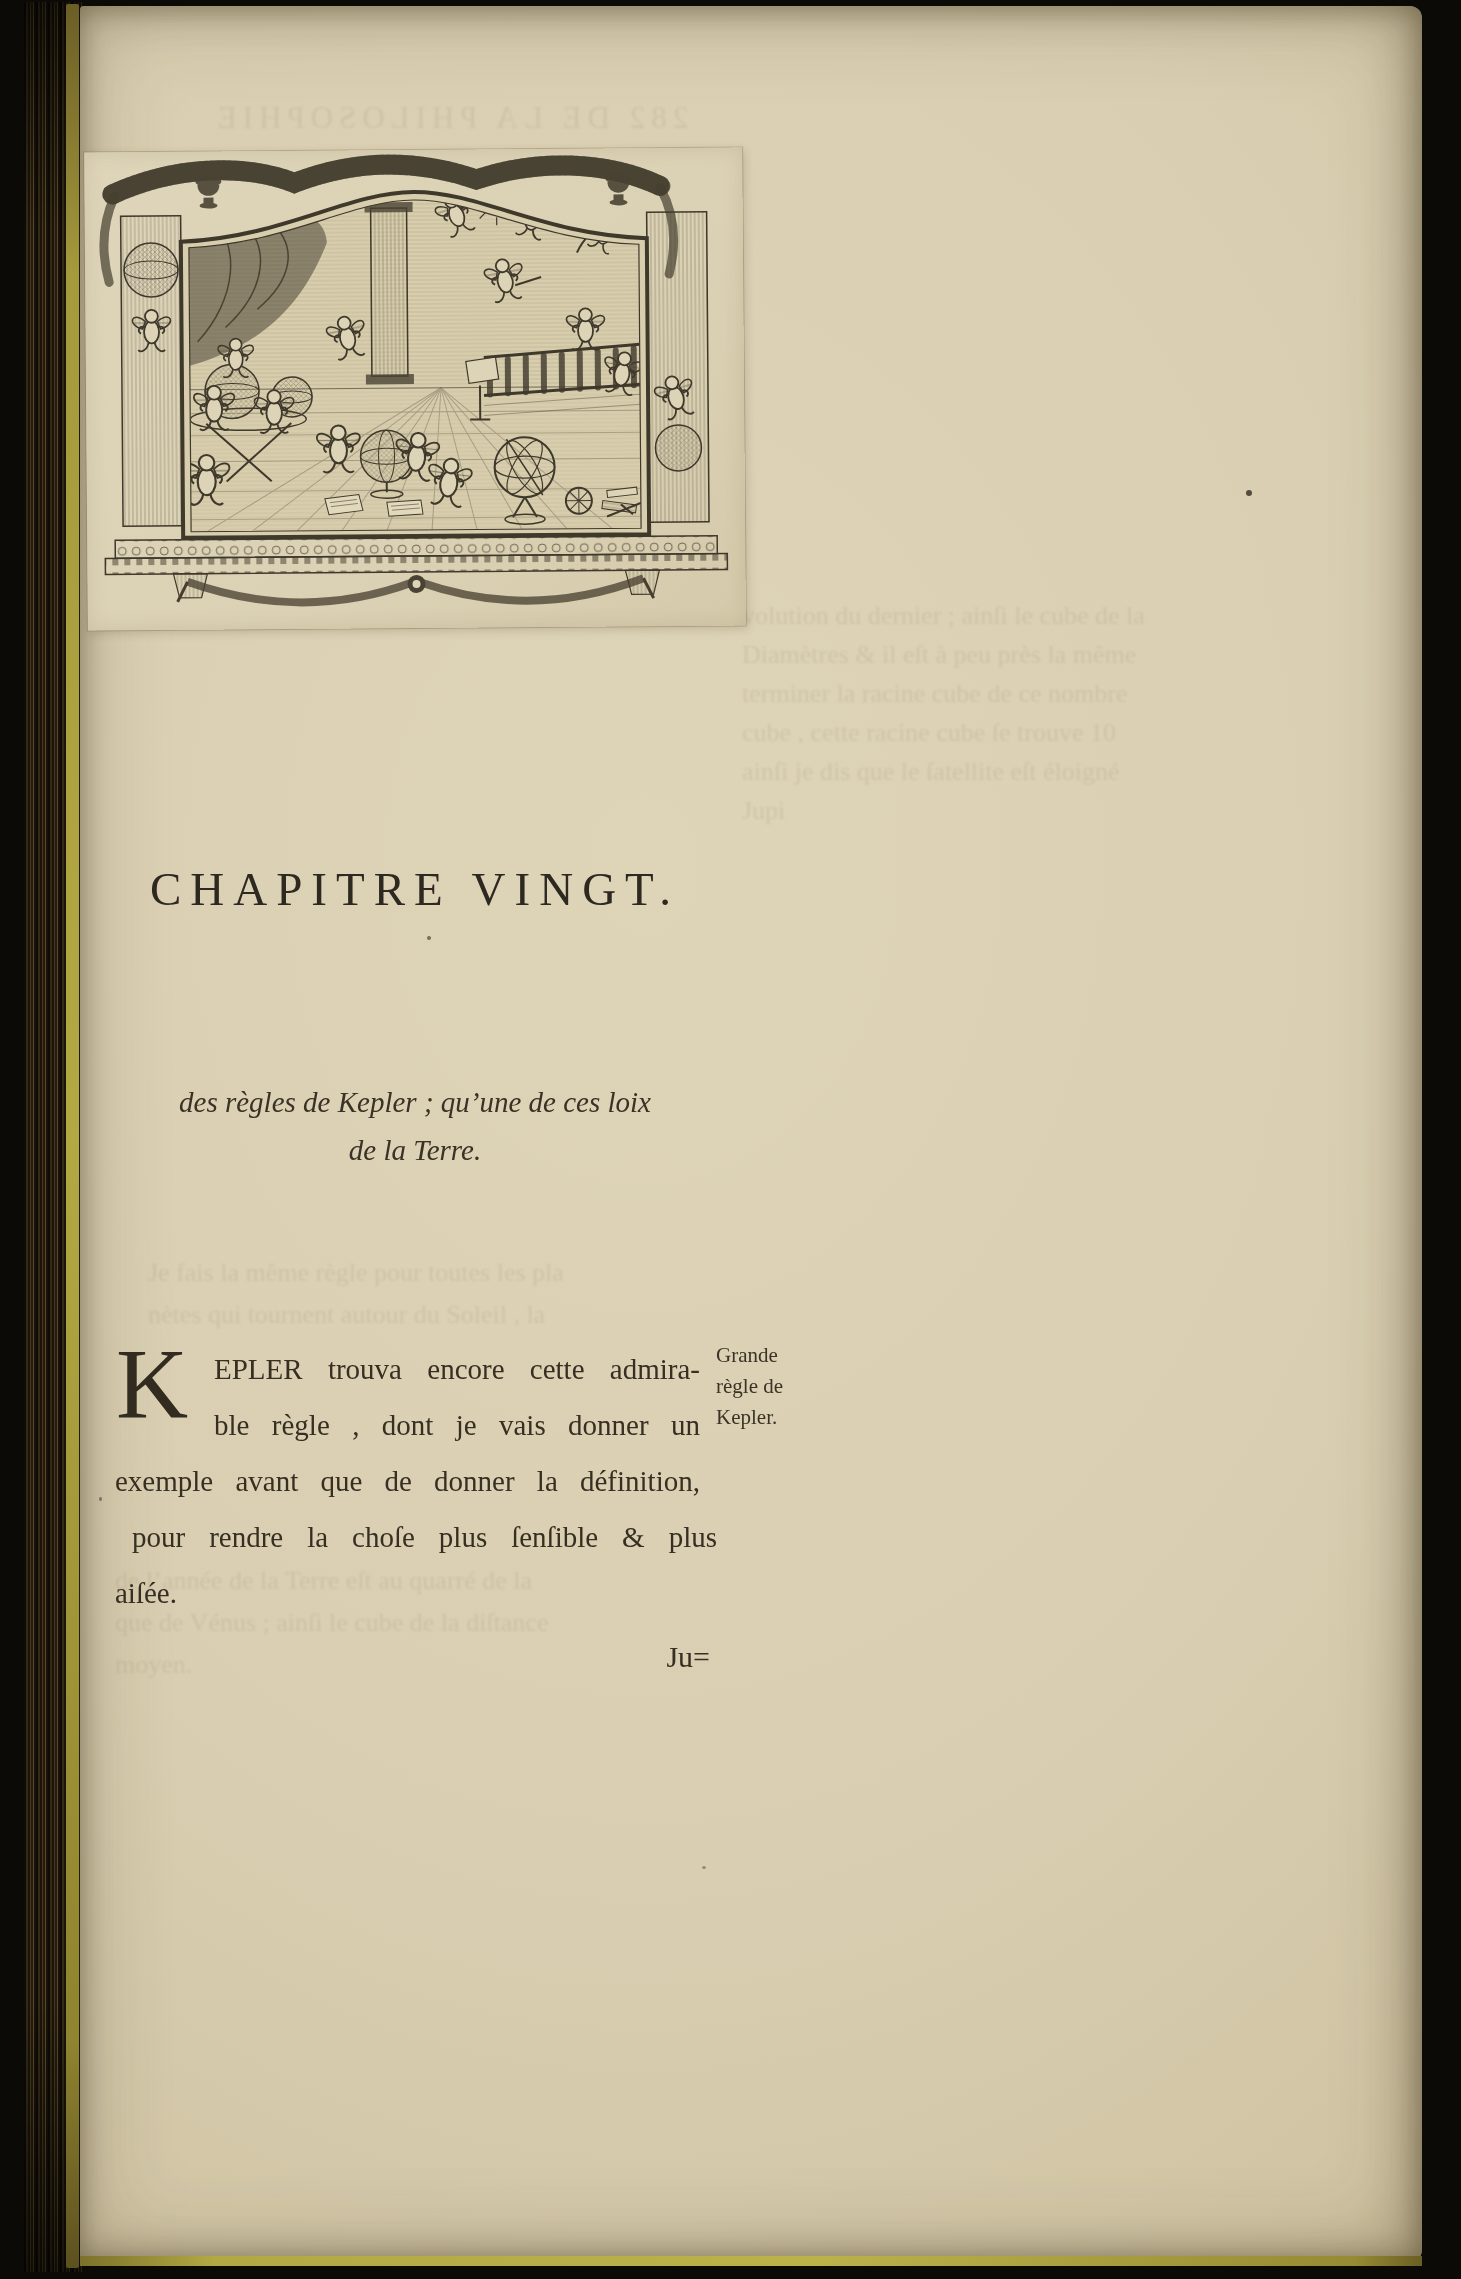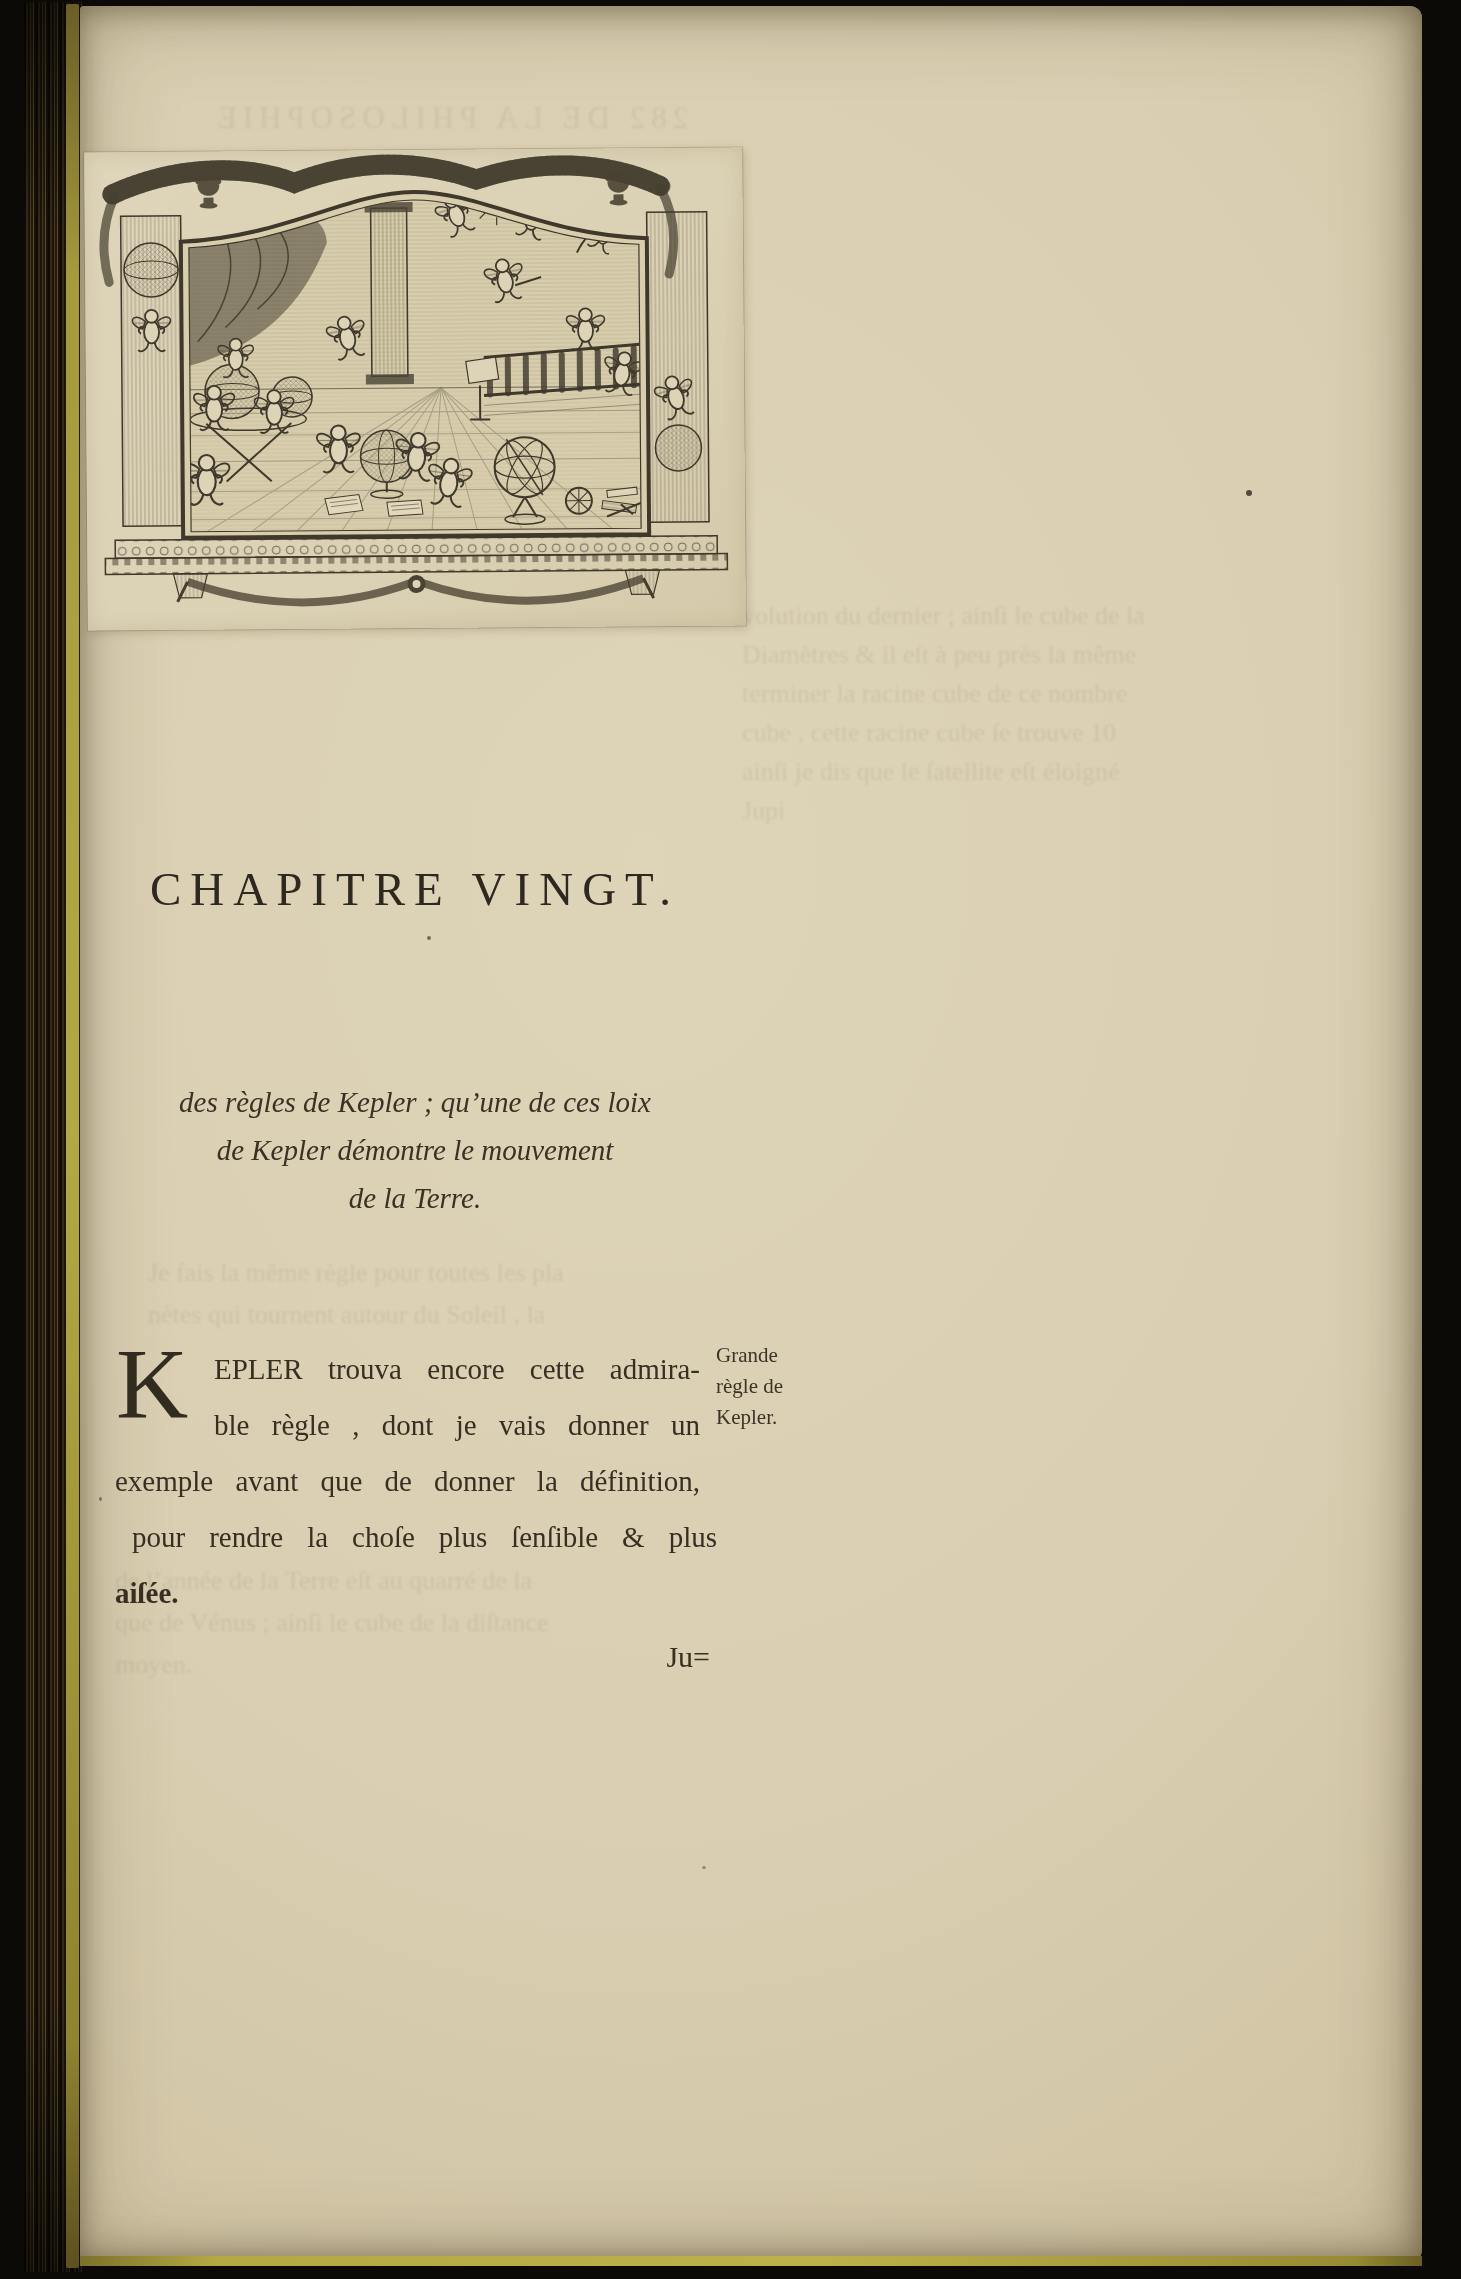--- a/index.html
+++ b/index.html
@@ -47,21 +47,21 @@
   }
   .subtitle{left:115px;top:1078px;width:600px;text-align:center;font-style:italic;font-size:29px;color:#393225;}
   .subtitle div{height:48px;line-height:48px;}
   .dropcap{left:116px;top:1334px;font-size:100px;line-height:100px;color:#322b1f;}
   .bl{font-size:29px;line-height:34px;color:#362f22;}
   .bl.j{text-align:justify;text-align-last:justify;}
   .bl0{left:214px;top:1352px;width:486px;}
   .bl1{left:214px;top:1408px;width:486px;}
   .bl2{left:115px;top:1464px;width:585px;}
   .bl3{left:109px;top:1520px;width:585px;margin-left:23px;}
-  .bl4{left:115px;top:1576px;width:585px;font-weight:bold;}
+  .bl4{left:115px;top:1576px;width:585px;}
   .margin-note{left:716px;top:1340px;width:150px;font-size:21px;line-height:31px;color:#3a3326;}
   .catchword{left:560px;top:1640px;width:150px;text-align:right;font-size:30px;color:#362f22;}
   
   .ghost{position:absolute;color:#6f6448;opacity:.13;filter:blur(1.1px);white-space:nowrap;}
   .ghost.mirror{transform:scaleX(-1);}
   .gh-header{left:170px;top:100px;width:560px;font-size:31px;letter-spacing:6px;text-align:center;opacity:.11;}
   .gb0{left:742px;font-size:26px;}
   .gb0 div{height:39px;line-height:39px;}
   .g-b0{top:596px;}
   .gb1{left:148px;font-size:26px;}
@@ -281,21 +281,20 @@
     <circle cx="329" cy="434" r="9" fill="#4a4334"></circle>
     <circle cx="329" cy="434" r="4" fill="#ddd3b6"></circle>
     <path d="M100,430 l-10,20 M556,430 l10,20" stroke="#453e2e" stroke-width="3"></path>
   </svg>
 </div>
 
 <div class="ink heading">CHAPITRE VINGT.</div>
 
 <div class="ink subtitle">
   <div>des règles de Kepler ; qu’une de ces loix</div>
-  <div>de Kepler démontre le mouvement</div>
   <div>de la Terre.</div>
 </div>
 
 <div class="ink dropcap">K</div>
 <div class="ink bl j bl0">EPLER trouva encore cette admira-</div>
 <div class="ink bl j bl1">ble règle , dont je vais donner un</div>
 <div class="ink bl j bl2">exemple avant que de donner la définition,</div>
 <div class="ink bl j bl3">pour rendre la choſe plus ſenſible &amp; plus</div>
 <div class="ink bl bl4">aiſée.</div>
 

